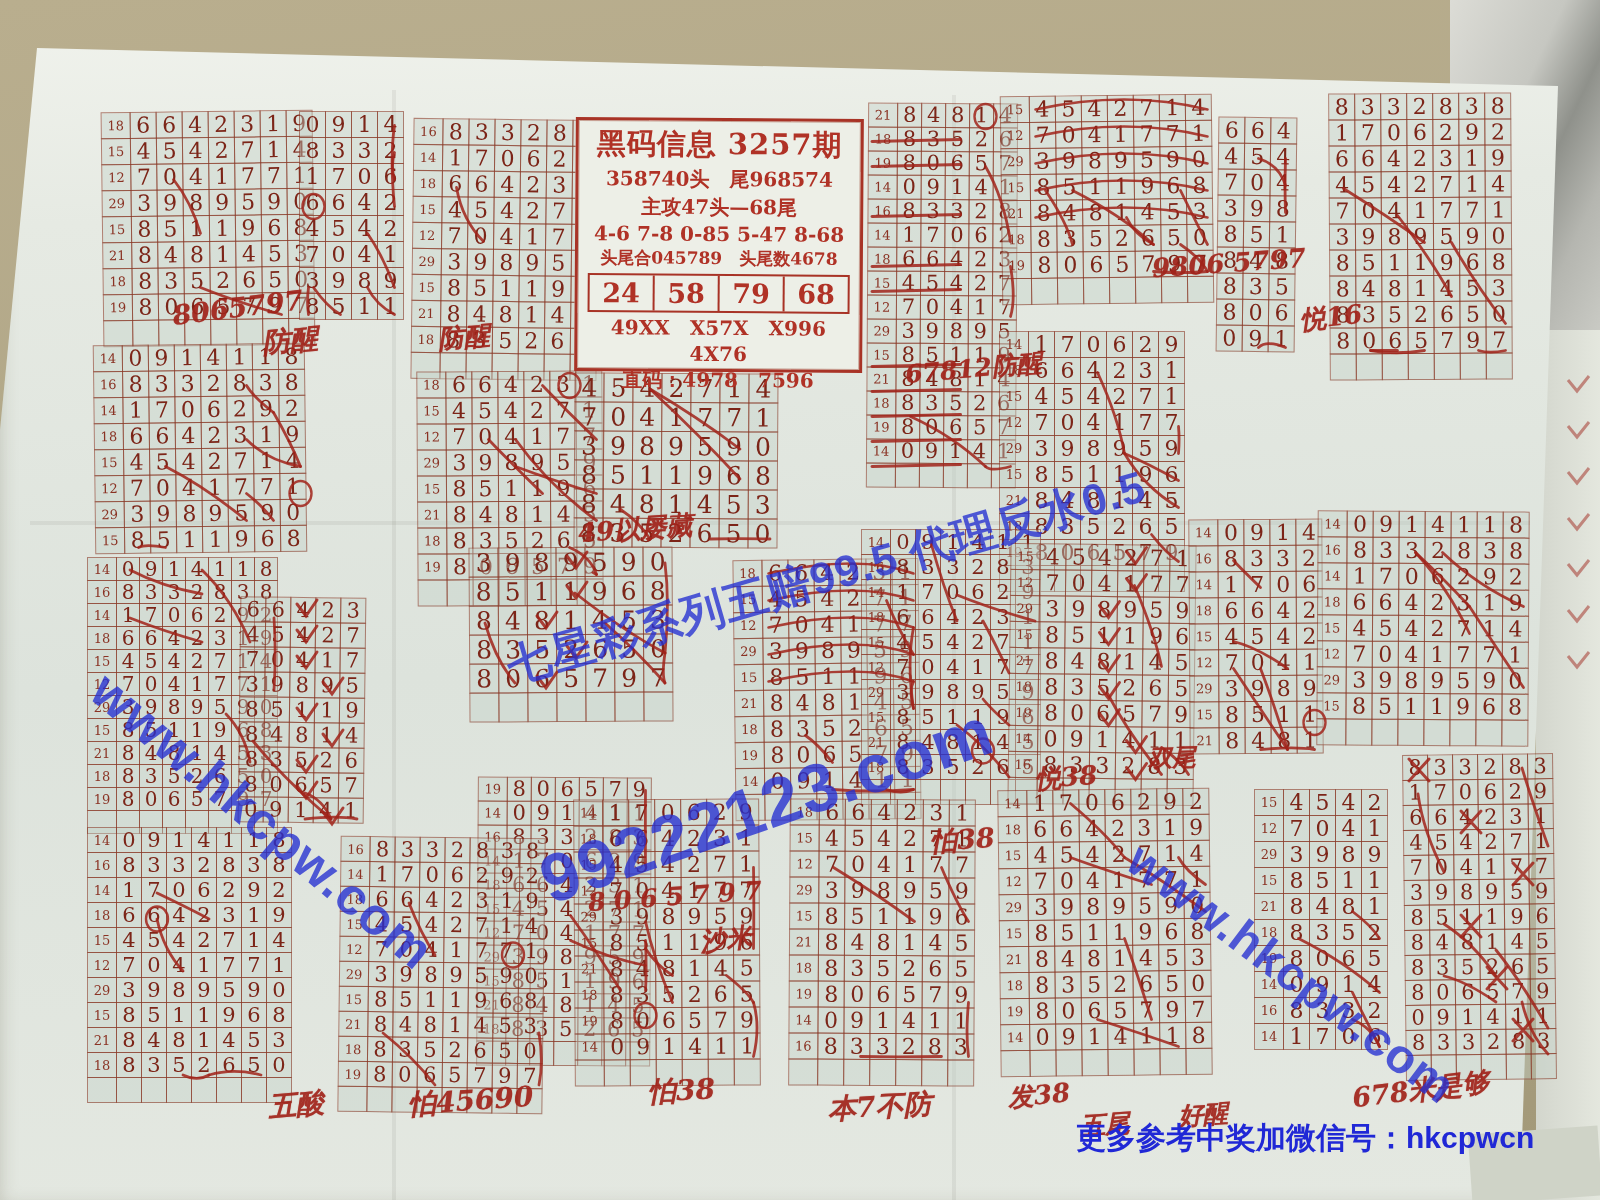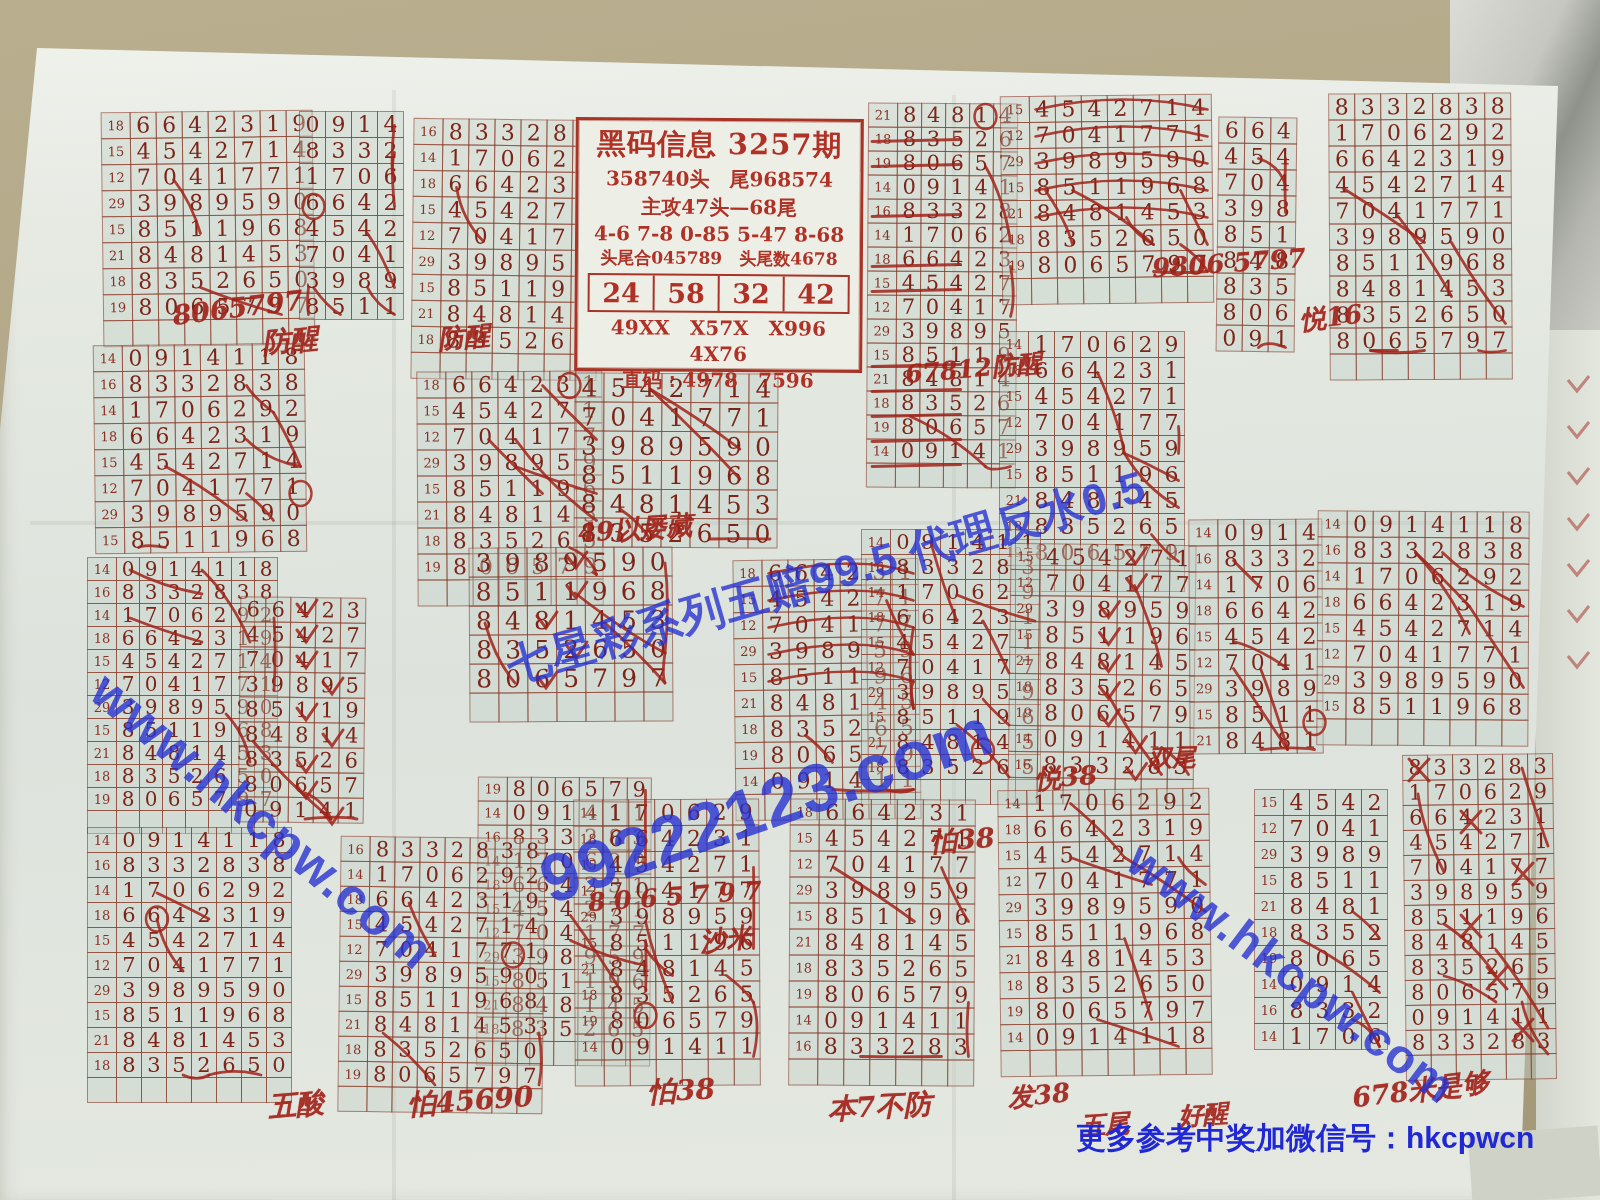--- a/index.html
+++ b/index.html
@@ -2672,22 +2672,22 @@
 
   <div class="infobox">
     <div class="ib-title">黑码信息 3257期</div>
     <div class="ib-line">358740头　尾968574</div>
     <div class="ib-line">主攻47头—68尾</div>
     <div class="ib-line">4-6  7-8  0-85  5-47  8-68</div>
     <div class="ib-line small">头尾合045789　头尾数4678</div>
     <div class="ib-boxes">
       <span>24</span>
       <span>58</span>
-      <span>32</span>
-      <span>42</span>
+      <span>79</span>
+      <span>68</span>
     </div>
     <div class="ib-line">49XX　X57X　X996　4X76</div>
     <div class="ib-line">直码：4978　7596</div>
   </div>
 
   <div id="notes">
       <div class="note" style="left: 172px; top: 292px; font-size: 27px; transform: rotate(-7deg);">8065797</div>
       <div class="note" style="left: 262px; top: 322px; font-size: 28px; transform: rotate(-5deg);">防醒</div>
       <div class="note" style="left: 438px; top: 320px; font-size: 26px; transform: rotate(-5deg);">防醒</div>
       <div class="note" style="left: 1152px; top: 248px; font-size: 26px; transform: rotate(-4deg);">9806 5797</div>

